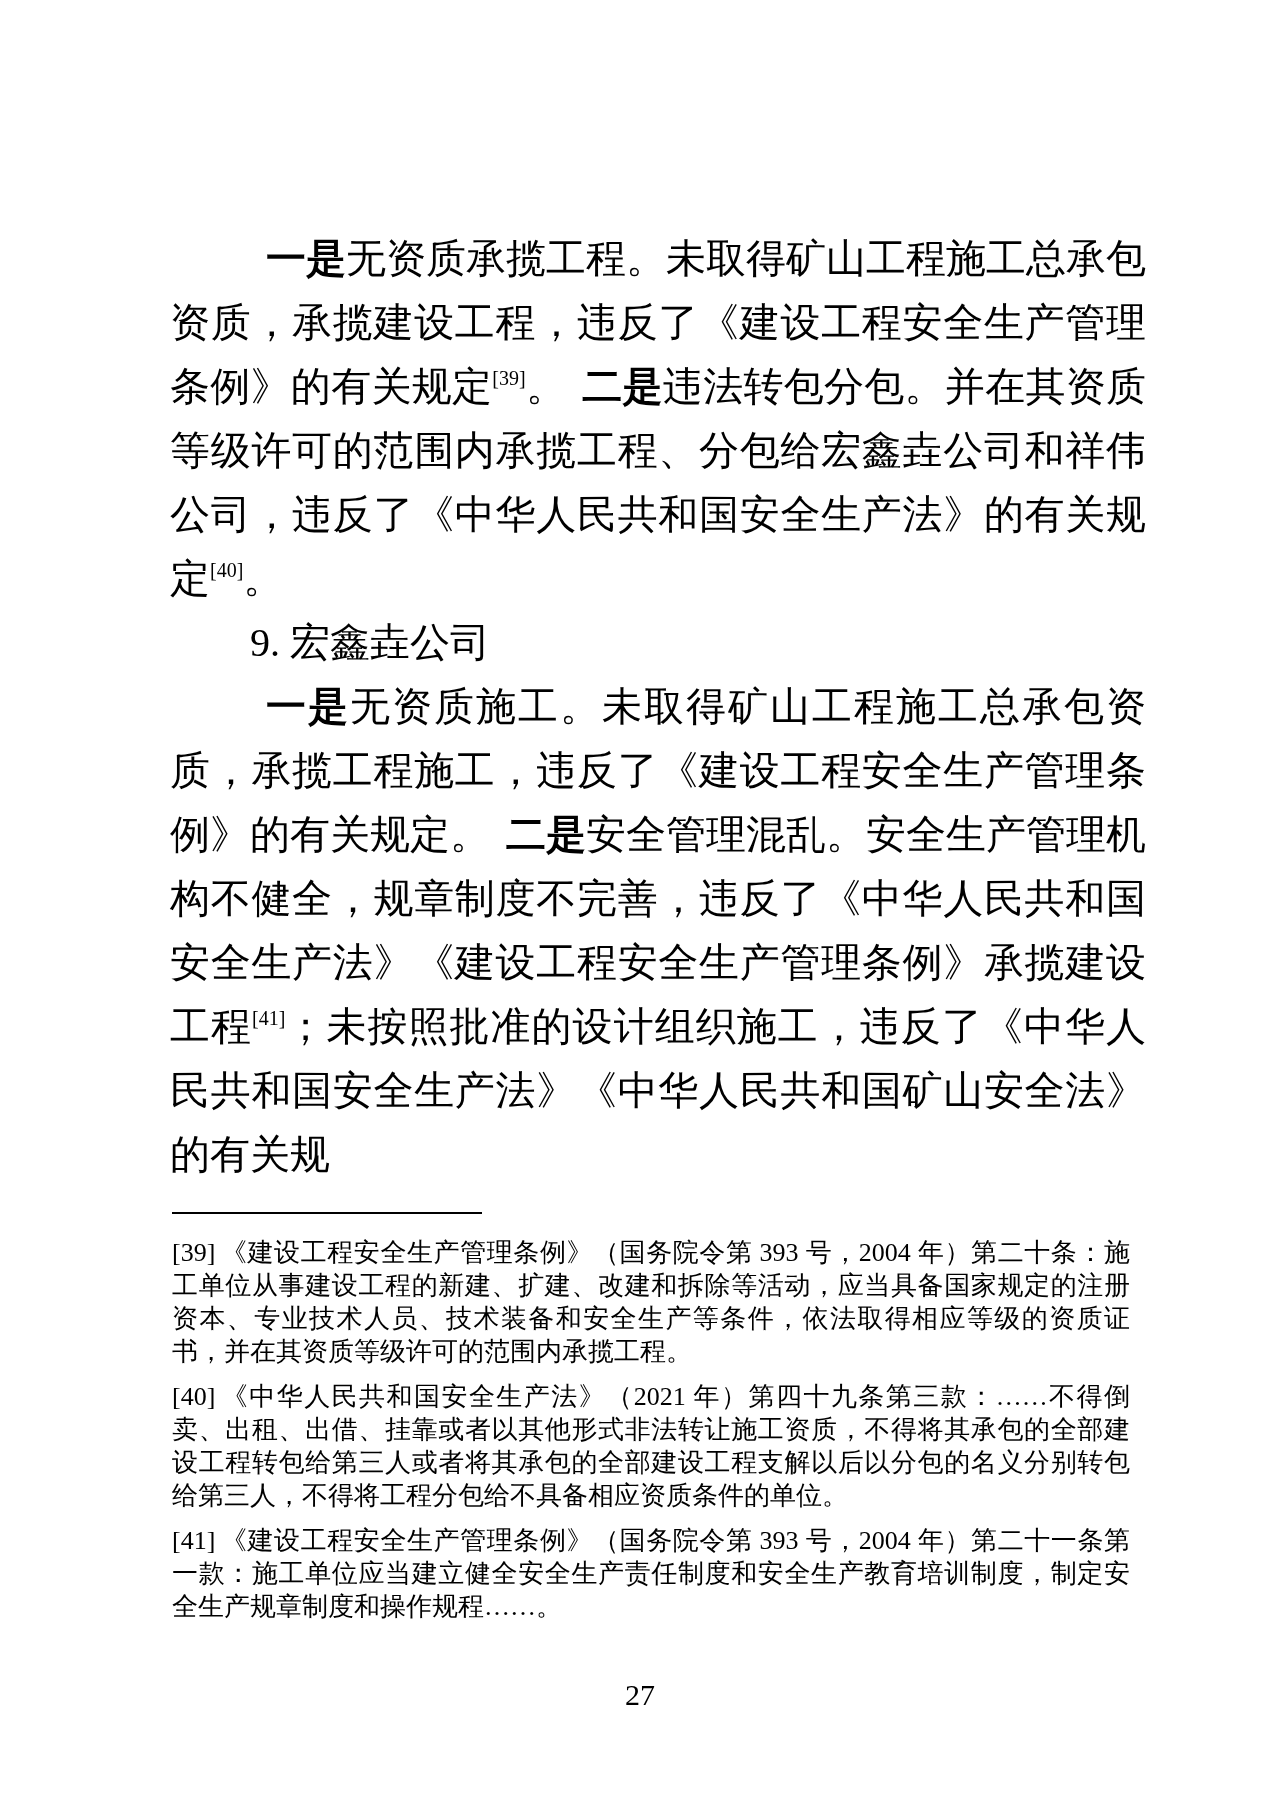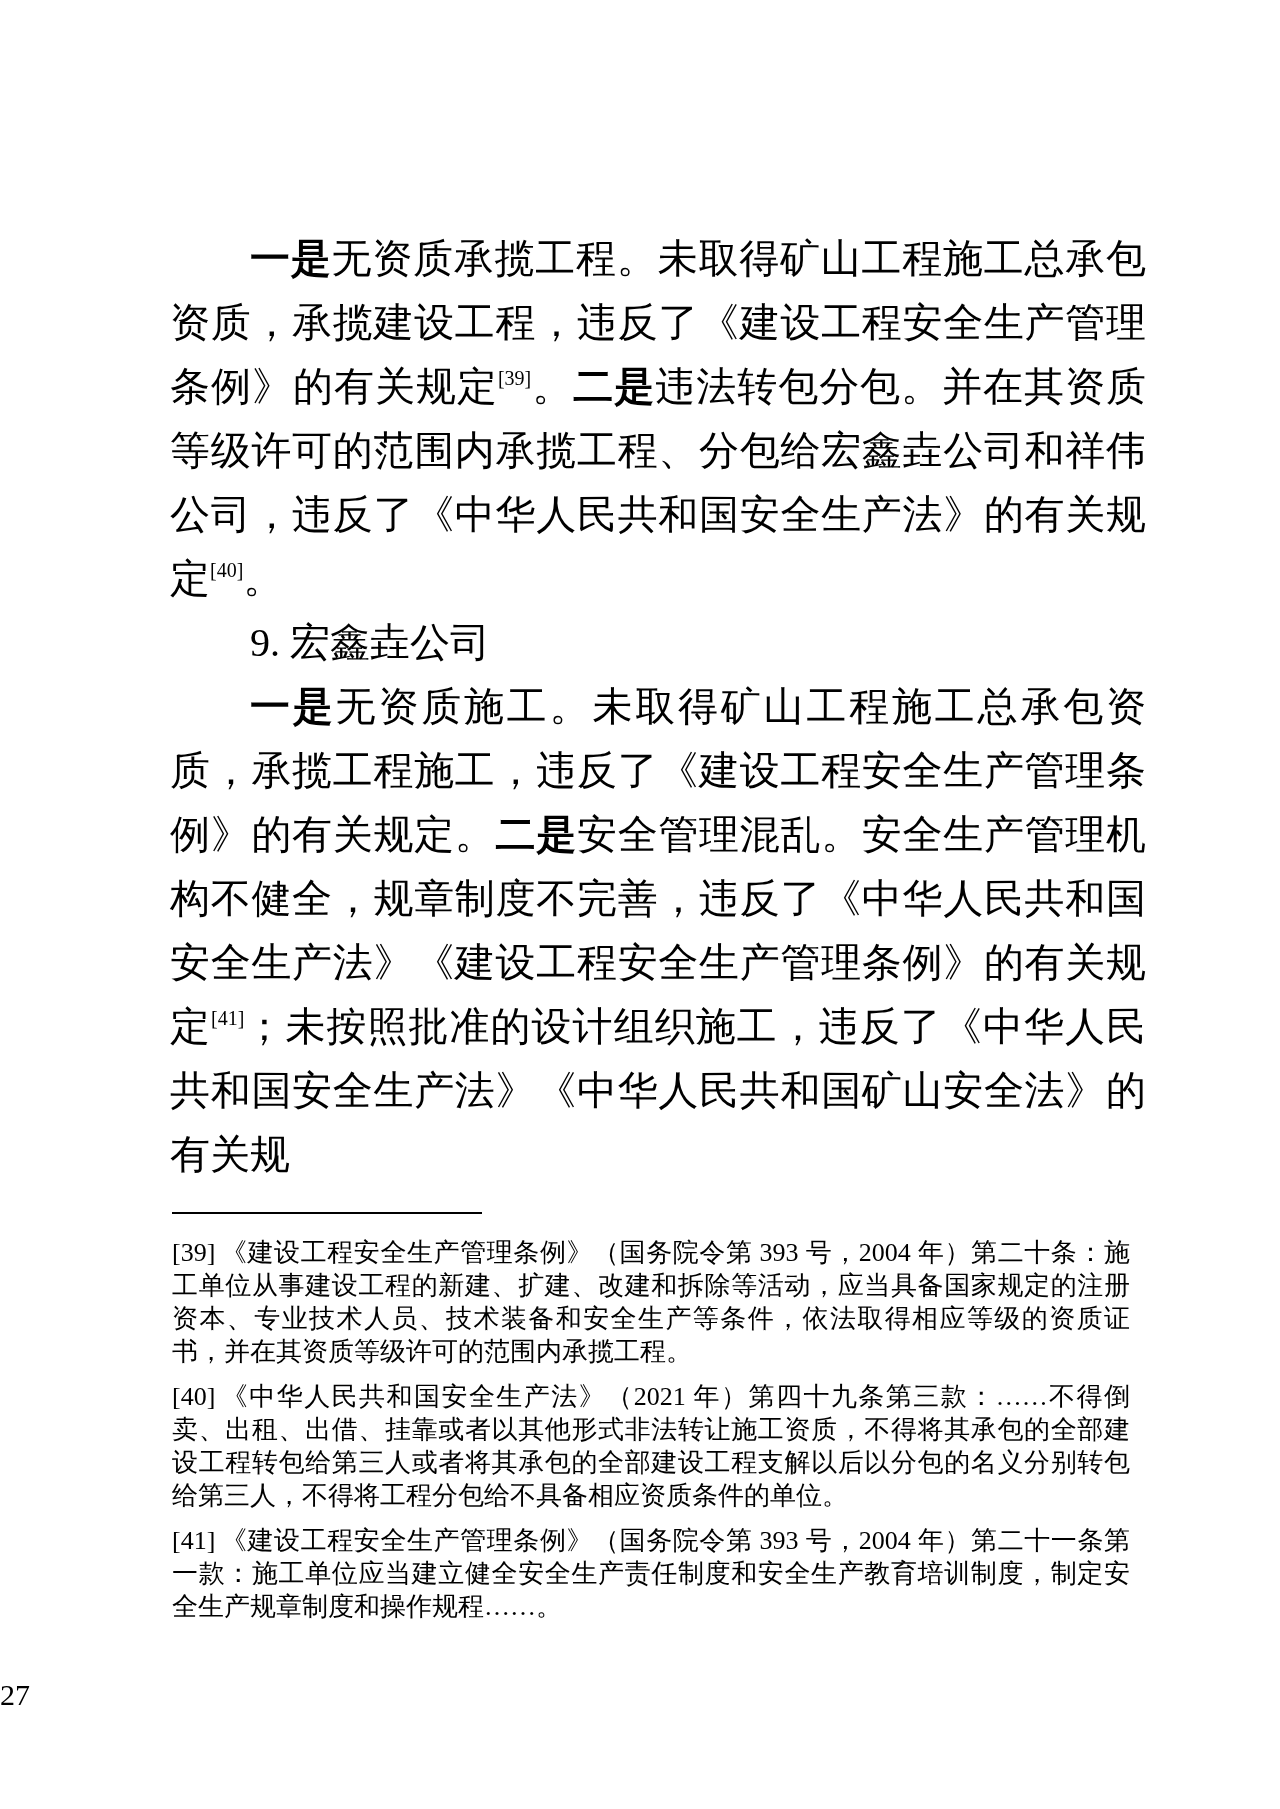--- a/index.html
+++ b/index.html
@@ -29,21 +29,21 @@
     line-height: 64px;
     text-align: justify;
     text-justify: inter-ideograph;
   }
   .para, .heading {
     margin: 0;
     padding: 0;
     text-indent: 2em;
   }
   .seg-normal { font-weight: 400; }
-  .seg-bold   { font-weight: 700; }
+  .seg-bold   { font-weight: 700; margin-left: 16px; }
   .seg-sup {
     font-size: 20px;
     line-height: 0;
     vertical-align: 15px;
     font-weight: 400;
   }
   .footnote-sep {
     position: absolute;
     left: 172px;
     top: 1212px;
@@ -65,32 +65,33 @@
   .footnote {
     margin: 12px;
     padding: 0;
   }
   .fn-marker { margin-right: 5px; }
   .page-number {
     position: absolute;
     left: 0;
     top: 1678px;
     width: 100%;
+    text-align: center;
     font-size: 30px;
   }
 </style>
 </head>
 <body>
 
 <div class="page">
 
   <main class="body-text" id="body-root">
       <p class="para"><span class="seg-bold">一是</span><span class="seg-normal">无资质承揽工程。未取得矿山工程施工总承包资质，承揽建设工程，违反了《建设工程安全生产管理条例》的有关规定</span><span class="seg-sup">[39]</span><span class="seg-normal">。</span><span class="seg-bold">二是</span><span class="seg-normal">违法转包分包。并在其资质等级许可的范围内承揽工程、分包给宏鑫垚公司和祥伟公司，违反了《中华人民共和国安全生产法》的有关规定</span><span class="seg-sup">[40]</span><span class="seg-normal">。</span></p>
       <p class="heading"><span class="seg-normal">9. 宏鑫垚公司</span></p>
-      <p class="para"><span class="seg-bold">一是</span><span class="seg-normal">无资质施工。未取得矿山工程施工总承包资质，承揽工程施工，违反了《建设工程安全生产管理条例》的有关规定。</span><span class="seg-bold">二是</span><span class="seg-normal">安全管理混乱。安全生产管理机构不健全，规章制度不完善，违反了《中华人民共和国安全生产法》《建设工程安全生产管理条例》的有关规定</span><span class="seg-sup">[41]</span><span class="seg-normal">；未按照批准的设计组织施工，违反了《中华人民共和国安全生产法》《中华人民共和国矿山安全法》的有关规</span></p>
+      <p class="para"><span class="seg-bold">一是</span><span class="seg-normal">无资质施工。未取得矿山工程施工总承包资质，承揽工程施工，违反了《建设工程安全生产管理条例》的有关规定。</span><span class="seg-bold">二是</span><span class="seg-normal">安全管理混乱。安全生产管理机构不健全，规章制度不完善，违反了《中华人民共和国安全生产法》《建设工程安全生产管理条例》承揽建设工程</span><span class="seg-sup">[41]</span><span class="seg-normal">；未按照批准的设计组织施工，违反了《中华人民共和国安全生产法》《中华人民共和国矿山安全法》的有关规</span></p>
     </main>
 
   <hr class="footnote-sep">
 
   <section class="footnotes" id="footnotes-root">
       <p class="footnote"><span class="fn-marker">[39]</span><span class="fn-text">《建设工程安全生产管理条例》（国务院令第 393 号，2004 年）第二十条：施工单位从事建设工程的新建、扩建、改建和拆除等活动，应当具备国家规定的注册资本、专业技术人员、技术装备和安全生产等条件，依法取得相应等级的资质证书，并在其资质等级许可的范围内承揽工程。</span></p>
       <p class="footnote"><span class="fn-marker">[40]</span><span class="fn-text">《中华人民共和国安全生产法》（2021 年）第四十九条第三款：……不得倒卖、出租、出借、挂靠或者以其他形式非法转让施工资质，不得将其承包的全部建设工程转包给第三人或者将其承包的全部建设工程支解以后以分包的名义分别转包给第三人，不得将工程分包给不具备相应资质条件的单位。</span></p>
       <p class="footnote"><span class="fn-marker">[41]</span><span class="fn-text">《建设工程安全生产管理条例》（国务院令第 393 号，2004 年）第二十一条第一款：施工单位应当建立健全安全生产责任制度和安全生产教育培训制度，制定安全生产规章制度和操作规程……。</span></p>
     </section>
 

